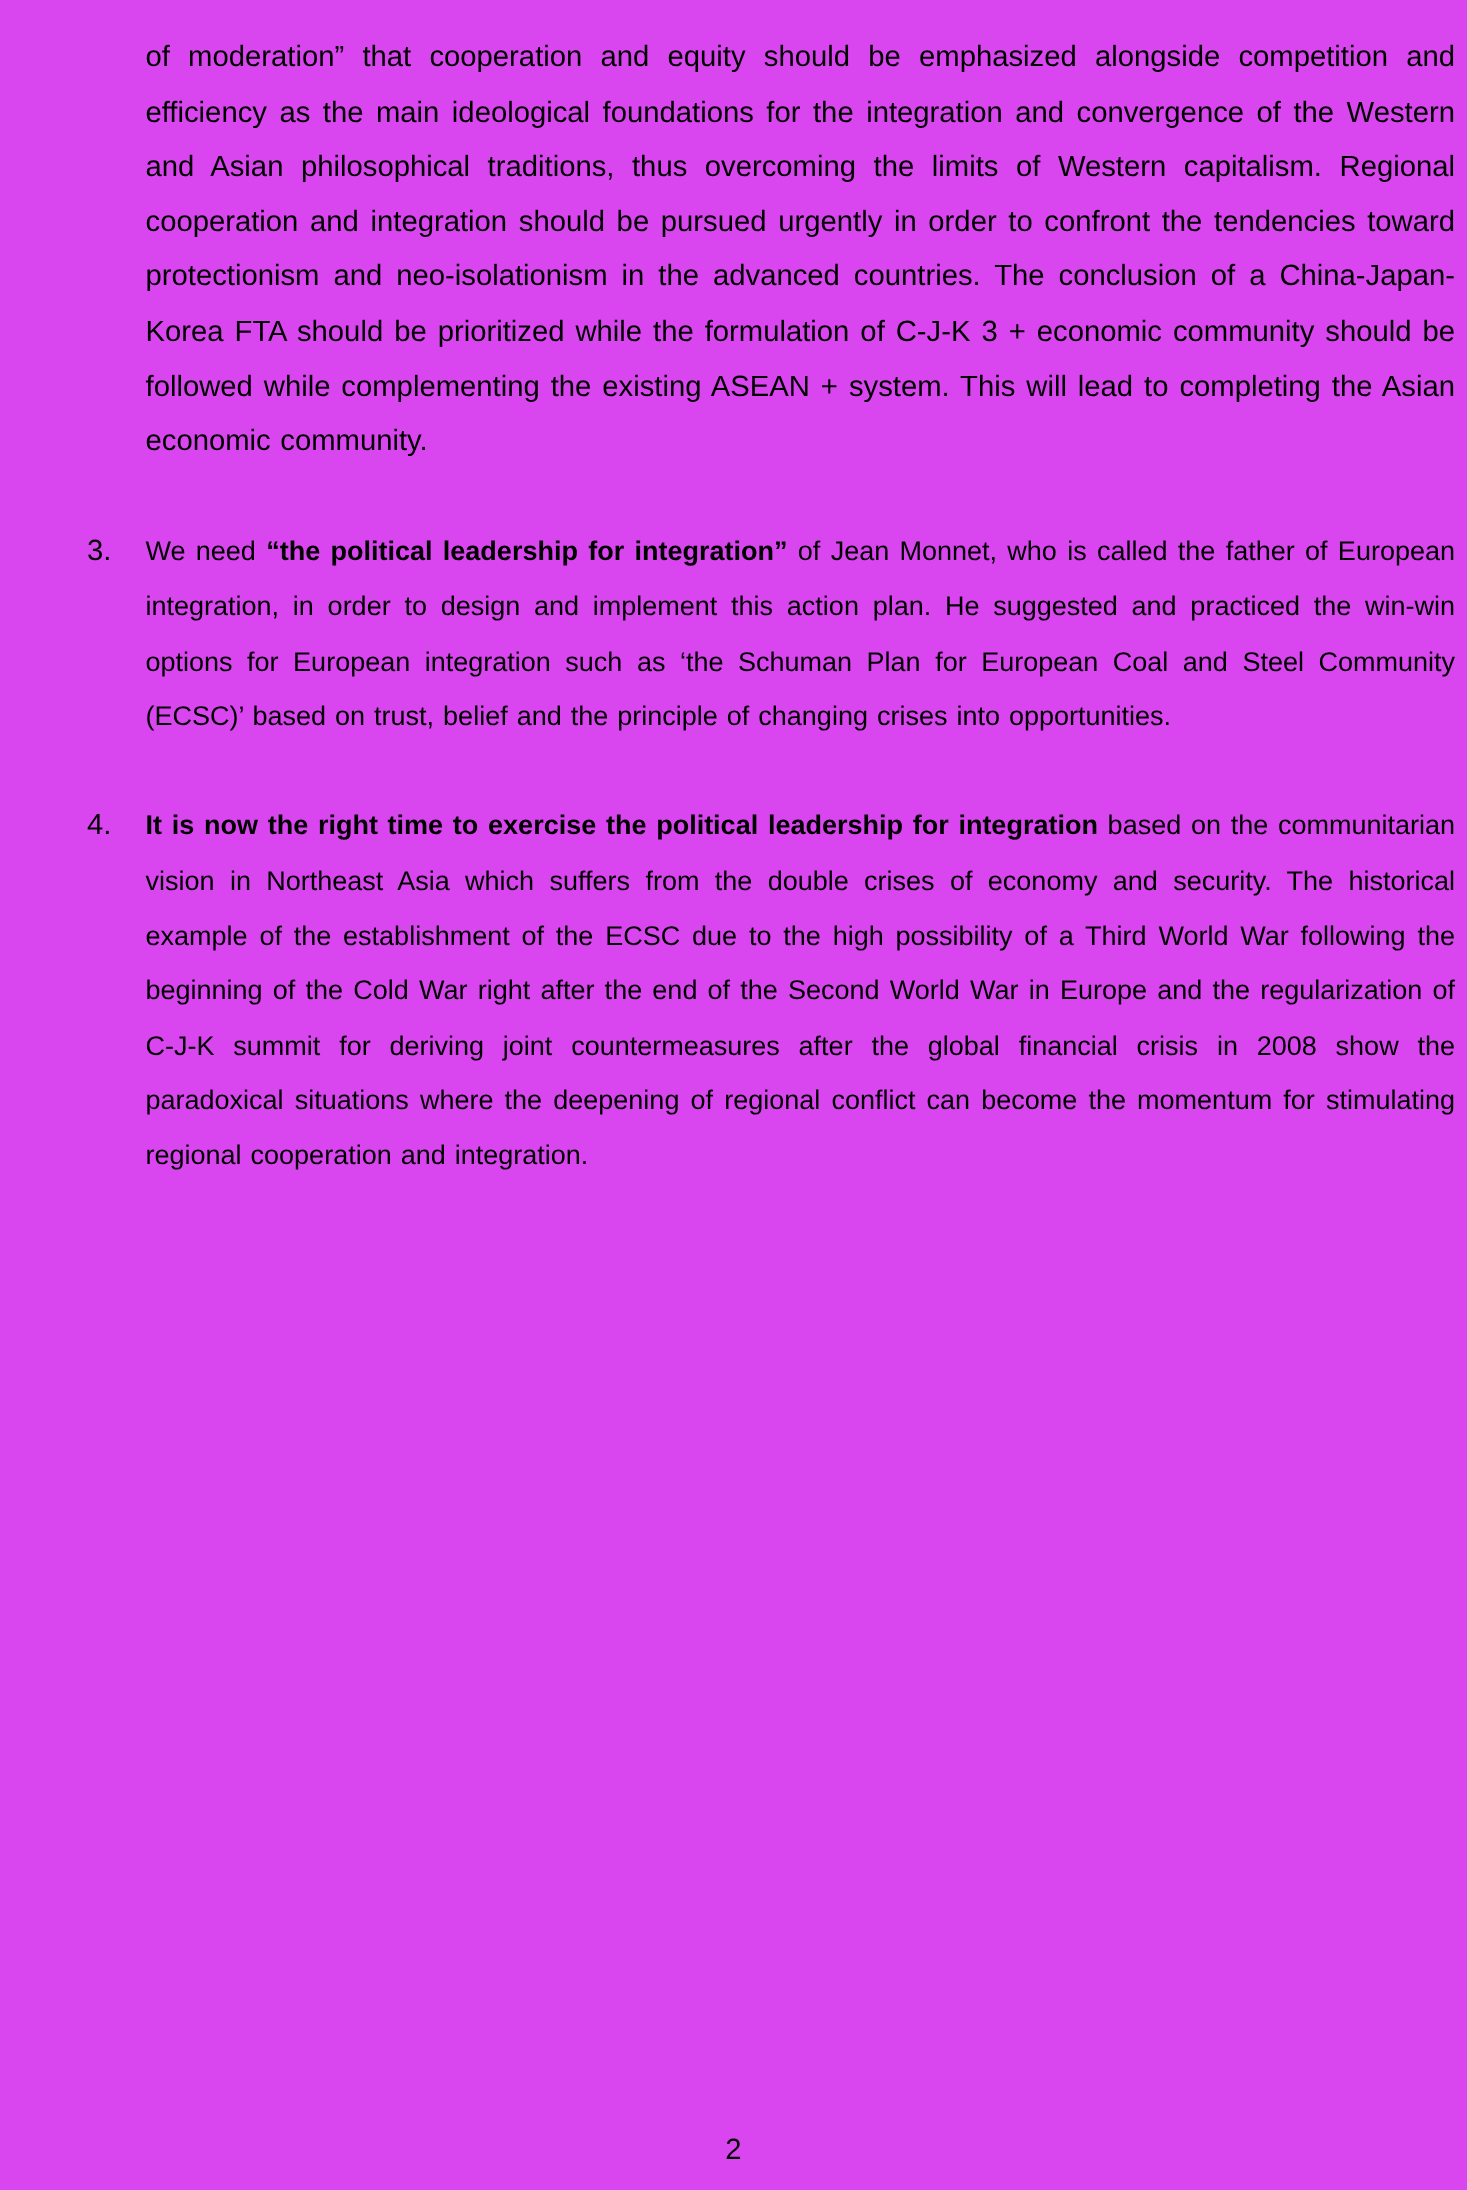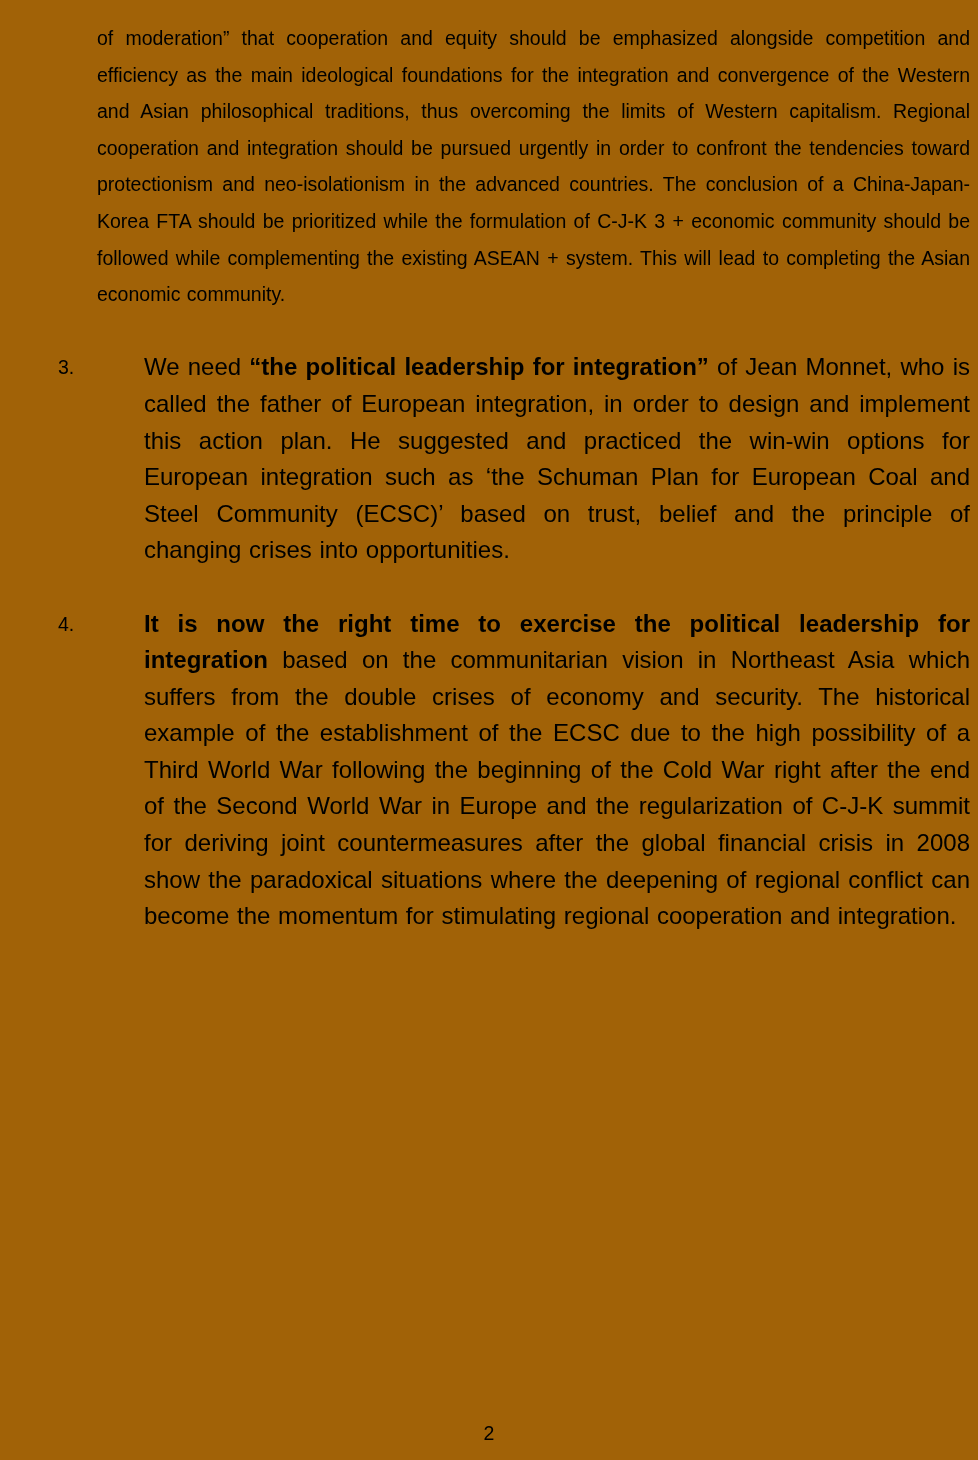--- a/index.html
+++ b/index.html
@@ -4,21 +4,21 @@
 <style>
   html, body {
     margin: 0;
     padding: 0;
     background: #ffffff;
   }
   .page {
     position: relative;
     width: 978px;
     height: 1460px;
-    background: #a16207;
+    background: #d946ef;
     font-family: "Liberation Sans", "DejaVu Sans", sans-serif;
     color: #000000;
     overflow: hidden;
   }
   .content {
     position: absolute;
     top: 20px;
     left: 97px;
     width: 873px;
   }
@@ -34,25 +34,24 @@
     margin: 0 0 36.6px 0;
   }
   .list-num {
     position: absolute;
     left: -39px;
     top: 0;
     font-size: 19.5px;
     line-height: 36.6px;
   }
   .item-text {
-    font-size: 24px;
+    font-size: 18px;
     line-height: 36.6px;
     text-align: justify;
     word-spacing: 1px;
-    margin-left: 47px;
   }
   .bold {
     font-weight: bold;
   }
   .page-number {
     position: absolute;
     left: 0;
     right: 0;
     top: 1418px;
     text-align: center;

